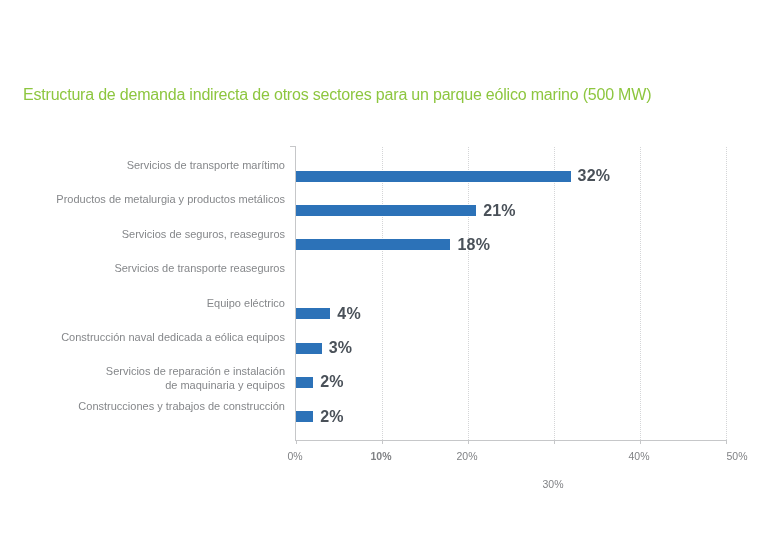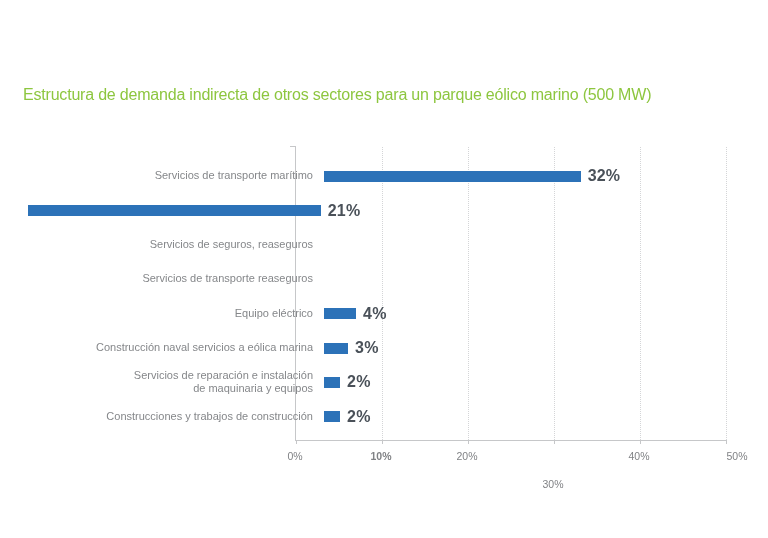--- a/index.html
+++ b/index.html
@@ -31,21 +31,21 @@
     box-sizing:content-box;
   }
   .gridline{position:absolute;top:0;bottom:0;width:0;border-left:1px dotted var(--grid);}
   .axis-tick{position:absolute;top:100%;height:4px;width:0;border-left:1px solid var(--axis);}
   .axis-top-tick{position:absolute;left:-6px;top:-1px;width:6px;height:0;border-top:1px solid var(--axis);}
   .rows{
     position:absolute;left:0;top:147px;width:725px;height:293px;
     display:flex;flex-direction:column;
     padding:12px 0 6px;box-sizing:border-box;
   }
-  .row{flex:1;display:flex;align-items:center;padding-left:28px;}
+  .row{flex:1;display:flex;align-items:flex-start;}
   .cat-label{
     width:296px;box-sizing:border-box;padding-right:11px;
     text-align:right;font-size:11px;line-height:1.25;
     color:var(--cat);white-space:pre-line;
   }
   .bar-area{flex:1;display:flex;align-items:center;height:100%;}
   .bar{height:11px;background:var(--bar);min-width:15px;}
   .value-label{
     margin-left:7px;font-size:16px;font-weight:bold;
     color:var(--val);letter-spacing:0.2px;white-space:nowrap;
@@ -82,45 +82,50 @@
 
   <div class="row">
     <div class="cat-label">Servicios de transporte marítimo</div>
     <div class="bar-area">
       <div class="bar" style="width: 64%;"></div>
       <div class="value-label">32%</div>
     </div>
   </div>
 
   <div class="row">
+    <div class="cat-label">Productos de metalurgia y productos metálicos</div>
     <div class="bar-area">
       <div class="bar" style="width: 42%;"></div>
       <div class="value-label">21%</div>
     </div>
   </div>
 
   <div class="row">
     <div class="cat-label">Servicios de seguros, reaseguros</div>
+    <div class="bar-area">
+      <div class="bar" style="width: 36%;"></div>
+      <div class="value-label">18%</div>
+    </div>
   </div>
 
   <div class="row">
     <div class="cat-label">Servicios de transporte reaseguros</div>
   </div>
 
 
   <div class="row">
     <div class="cat-label">Equipo eléctrico</div>
     <div class="bar-area">
       <div class="bar" style="width: 8%;"></div>
       <div class="value-label">4%</div>
     </div>
   </div>
 
   <div class="row">
-    <div class="cat-label">Construcción naval servicios a eólica marina</div>
+    <div class="cat-label">Construcción naval dedicada a eólica equipos</div>
     <div class="bar-area">
       <div class="bar" style="width: 6%;"></div>
       <div class="value-label">3%</div>
     </div>
   </div>
 
   <div class="row">
     <div class="cat-label">Servicios de reparación e instalación
 de maquinaria y equipos</div>
     <div class="bar-area">

